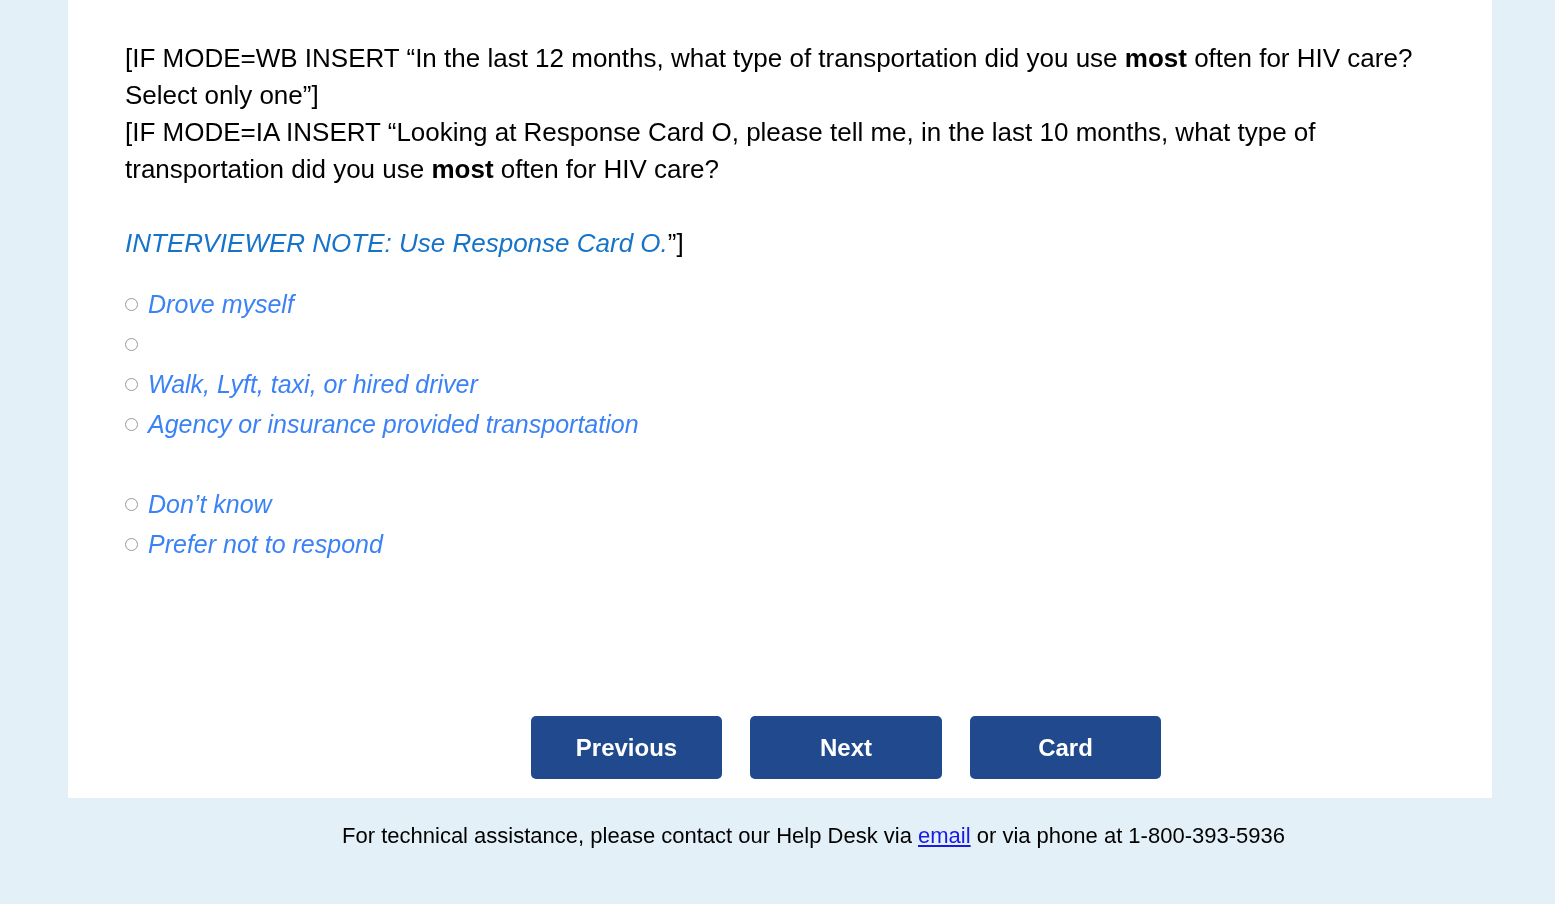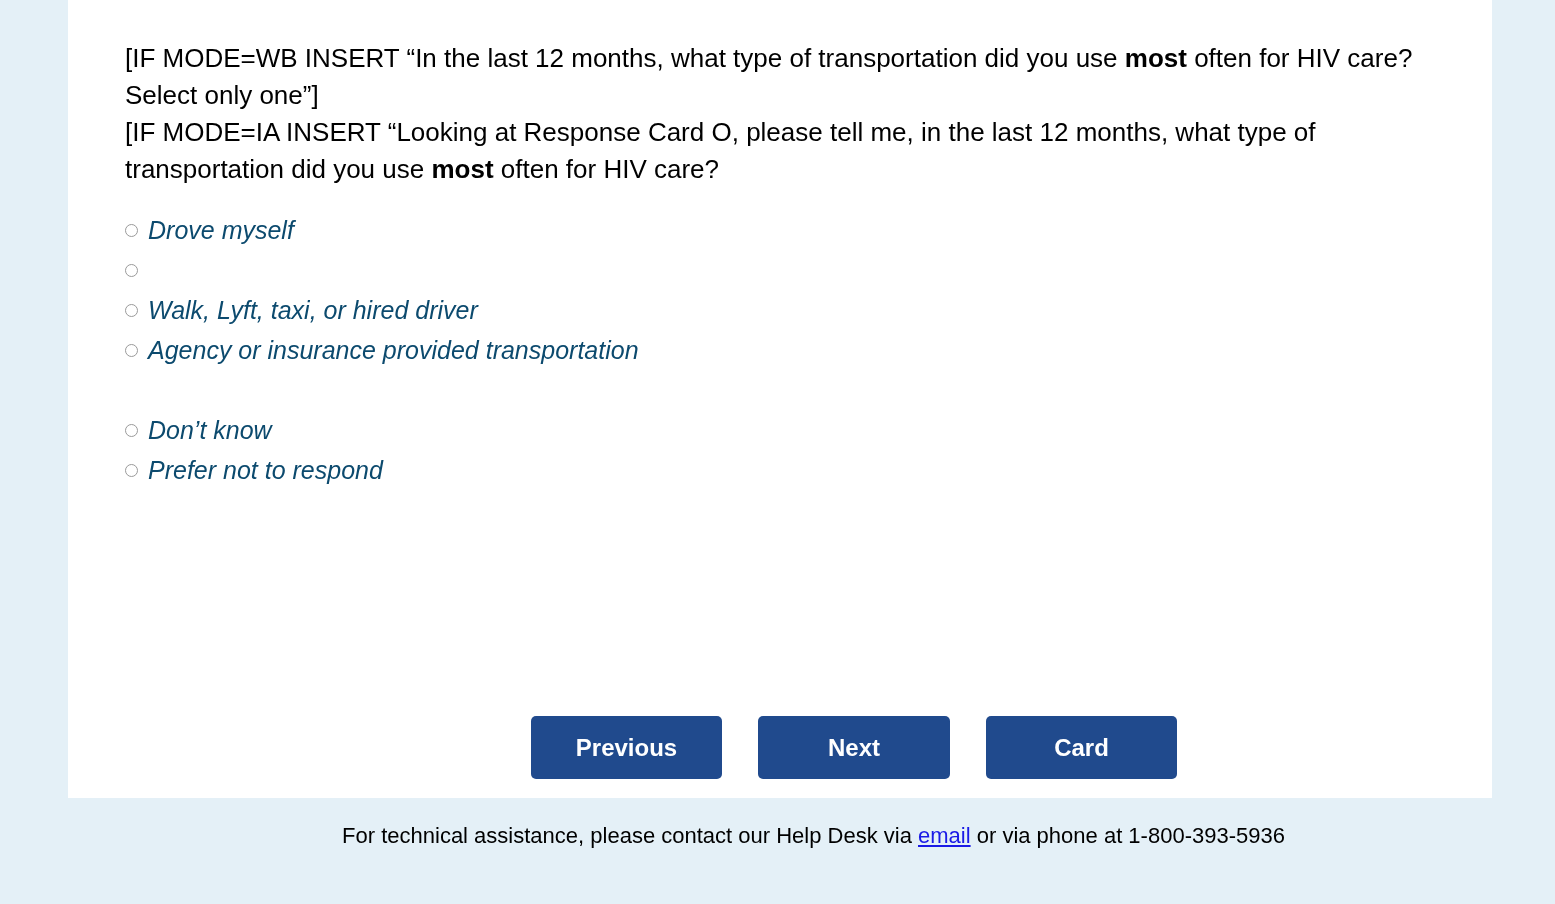--- a/index.html
+++ b/index.html
@@ -71,33 +71,33 @@
     width: 13px;
     height: 13px;
     border: 1.5px solid #9a9a9a;
     border-radius: 50%;
     background: #ffffff;
     box-sizing: border-box;
     flex: 0 0 auto;
     margin-right: 10px;
   }
   .option-label {
-    color: #0c4a6e;
+    color: #3b82f6;
     font-style: italic;
     font-size: 25px;
     line-height: 30px;
     font-family: "Liberation Sans", sans-serif;
     white-space: nowrap;
   }
   .buttons {
     position: absolute;
     left: 463px;
     top: 716px;
     display: flex;
-    gap: 36px;
+    gap: 28px;
   }
   .btn {
     background: #204a8d;
     color: #ffffff;
     font-size: 24px;
     font-weight: bold;
     font-family: "Liberation Sans", sans-serif;
     border: none;
     border-radius: 5px;
     height: 63px;
@@ -129,23 +129,26 @@
 </head>
 <body>
 
 <div class="page">
 
   <div class="card">
     <div class="content">
 
       <div class="question">
         <span>[IF MODE=WB INSERT “In the last 12 months, what type of transportation did you use </span><b>most</b><span> often for HIV care? Select only one”]</span><br>
-        <span>[IF MODE=IA INSERT “Looking at Response Card O, please tell me, in the last 12 months, what type of transportation did you use </span><b>most</b><span> often for HIV care?</span>
+        <span>[IF MODE=IA INSERT “Looking at Response Card O, please tell me, in the last 10 months, what type of transportation did you use </span><b>most</b><span> often for HIV care?</span>
       </div>
 
+      <div class="note-block">
+        <span class="note">INTERVIEWER NOTE: Use Response Card O.</span><span class="note-tail">”]</span>
+      </div>
 
       <div class="options">
 
         <div class="option">
           <span class="radio"></span>
           <span class="option-label">Drove myself</span>
         </div>
 
         <div class="option">
           <span class="radio"></span>

